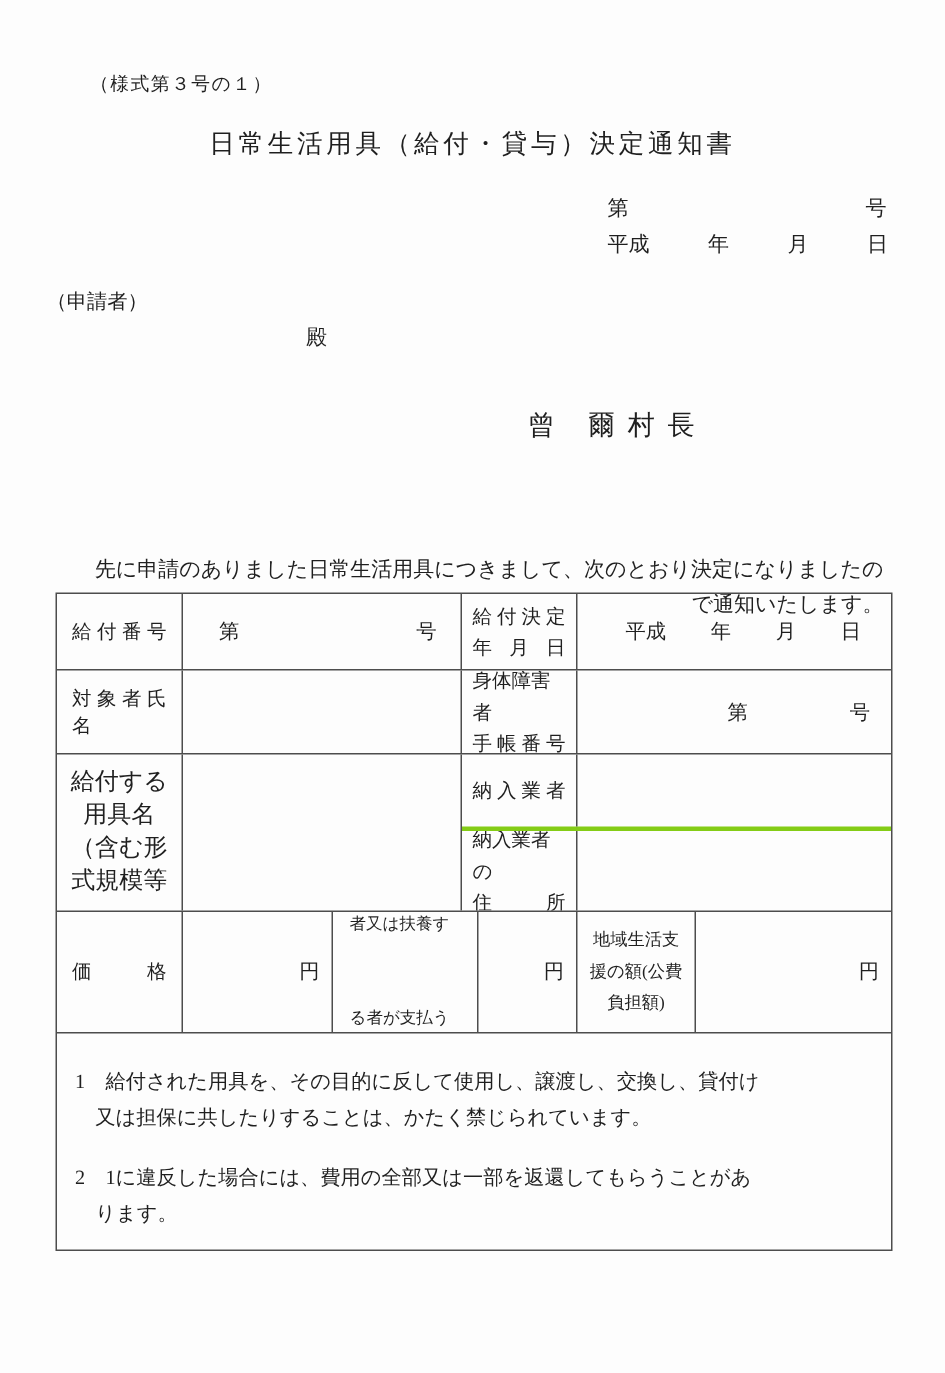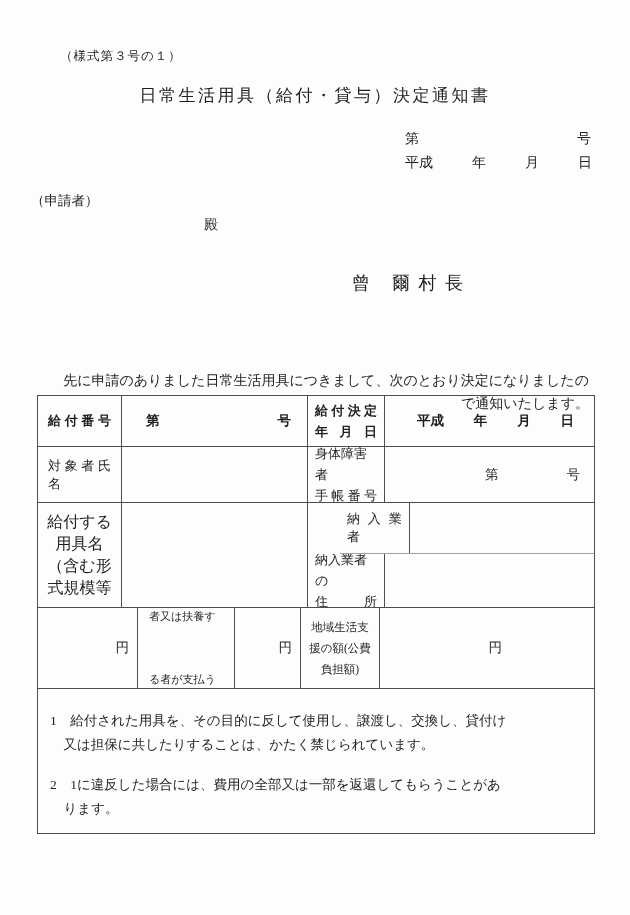--- a/index.html
+++ b/index.html
@@ -18,21 +18,21 @@
   .dono{left:204px;top:216px;font-size:14px;}
   .issuer{left:352px;top:271px;font-size:18px;letter-spacing:2px;}
   .body-par{left:37px;top:331px;width:552px;font-size:14px;line-height:23px;text-indent:1em;text-align:right;margin-top:38px;}
 
   
   .form-table{left:37px;top:395px;width:556px;border:1.5px solid #4d4d4d;box-sizing:content-box;}
   .t-row{display:flex;border-bottom:1px solid #4d4d4d;box-sizing:border-box;}
   .t-row.last{border-bottom:none;}
   .t-cell{border-right:1px solid #4d4d4d;box-sizing:border-box;display:flex;align-items:center;font-size:13px;overflow:hidden;}
   .t-cell.lastc{border-right:none;}
-  .h1{height:51px;font-weight:bold;} .h2{height:56px;justify-content:space-between;} .h3{height:105px;} .h4{height:81px;} .h5{height:144px;}
+  .h1{height:51px;} .h2{height:56px;justify-content:space-between;} .h3{height:105px;} .h4{height:81px;} .h5{height:144px;}
   .w84{width:84px;} .w186{width:186px;} .w77{width:77px;} .w209{width:209px;}
   .w100{width:100px;} .w97{width:97px;gap:44px;} .w66{width:66px;} .w79{width:79px;} .w130{width:130px;}
   .jl{width:100%;text-align:justify;text-align-last:justify;}
   .pad10{padding:0 10px;}
   .pad7{padding:0 7px;}
   .col{flex-direction:column;justify-content:center;}
   .col > div{width:100%;line-height:21px;}
   .value-daigo{justify-content:space-between;padding:0 16px 0 24px;font-size:13.5px;}
   .value-daigo2{justify-content:space-between;padding:0 14px 0 100px;font-size:13.5px;}
   .cell-date{justify-content:space-between;padding:0 20px 0 32px;font-size:13.5px;}
@@ -40,21 +40,21 @@
   .yen{justify-content:flex-end;padding-right:8px;font-size:13.5px;}
   .payer{flex-direction:column;justify-content:center;padding:0 11px;font-size:11px;}
   .payer > div{width:100%;line-height:19px;text-align:left;}
   .chiiki{flex-direction:column;justify-content:center;padding:0 8px;font-size:11.5px;}
   .chiiki > div{width:100%;line-height:21px;text-align:center;}
   .notes-cell{display:block;padding:20px 2px 0 12px;font-size:13.5px;line-height:24px;}
   .note-item{padding-left:1em;text-indent:-1em;text-align:left;}
   .note-item + .note-item{margin-top:16px;}
   .r3-right{display:flex;flex-direction:column;width:286px;}
   .r3-sub{display:flex;box-sizing:border-box;}
-  .r3-sub.top{height:51px;border-bottom:1px solid #84cc16;margin-left:32px;}
+  .r3-sub.top{height:51px;border-bottom:3px solid #84cc16;}
   .r3-sub.bottom{height:53px;}
 </style>
 </head>
 <body>
 
 <div class="page">
 
   <div class="abs form-number">（様式第３号の１）</div>
 
   <div class="abs doc-title">日常生活用具（給付・貸与）決定通知書</div>
@@ -129,20 +129,23 @@
           <div class="t-cell w77 col pad7" style="height:100%;align-items:flex-end;">
             <div>納入業者の</div>
             <div class="jl">住 所</div>
           </div>
           <div class="t-cell w209 lastc" style="height:100%;"></div>
         </div>
       </div>
     </div>
 
     <div class="t-row h4">
+      <div class="t-cell w84 pad10">
+        <div class="jl">価 格</div>
+      </div>
       <div class="t-cell w100 yen">
         <span>円</span>
       </div>
       <div class="t-cell w97 payer">
         <div>給付を受ける</div>
         <div>者又は扶養す</div>
         <div>る者が支払う</div>
         <div class="jl">べ き 額</div>
       </div>
       <div class="t-cell w66 yen">

